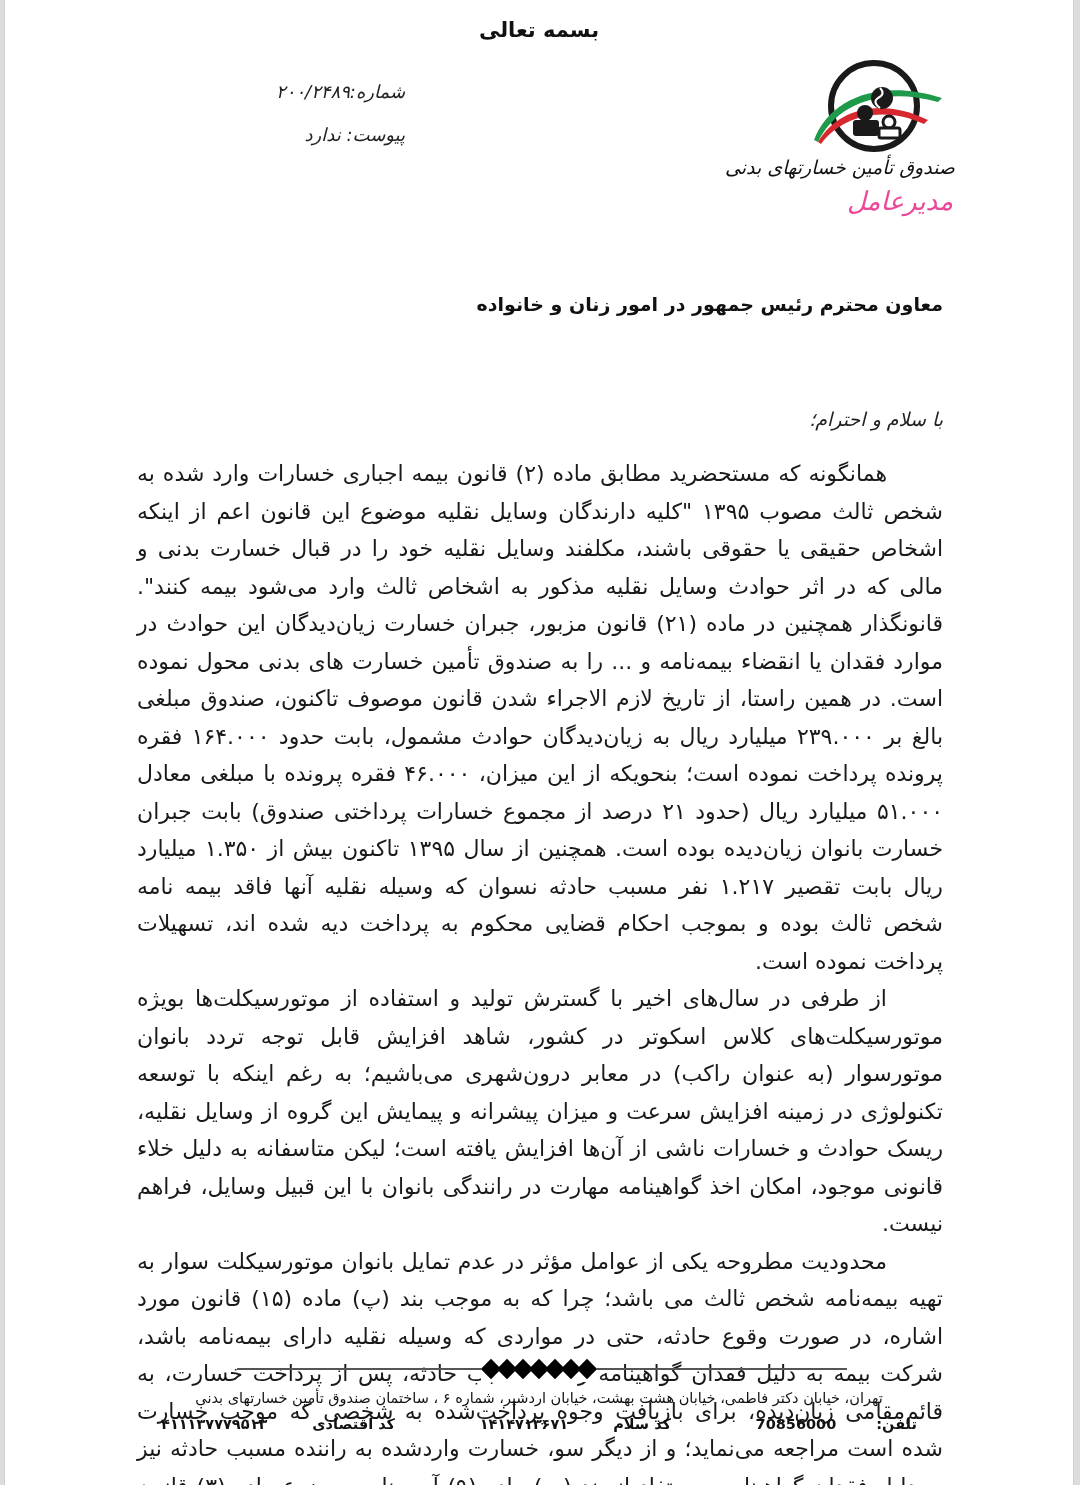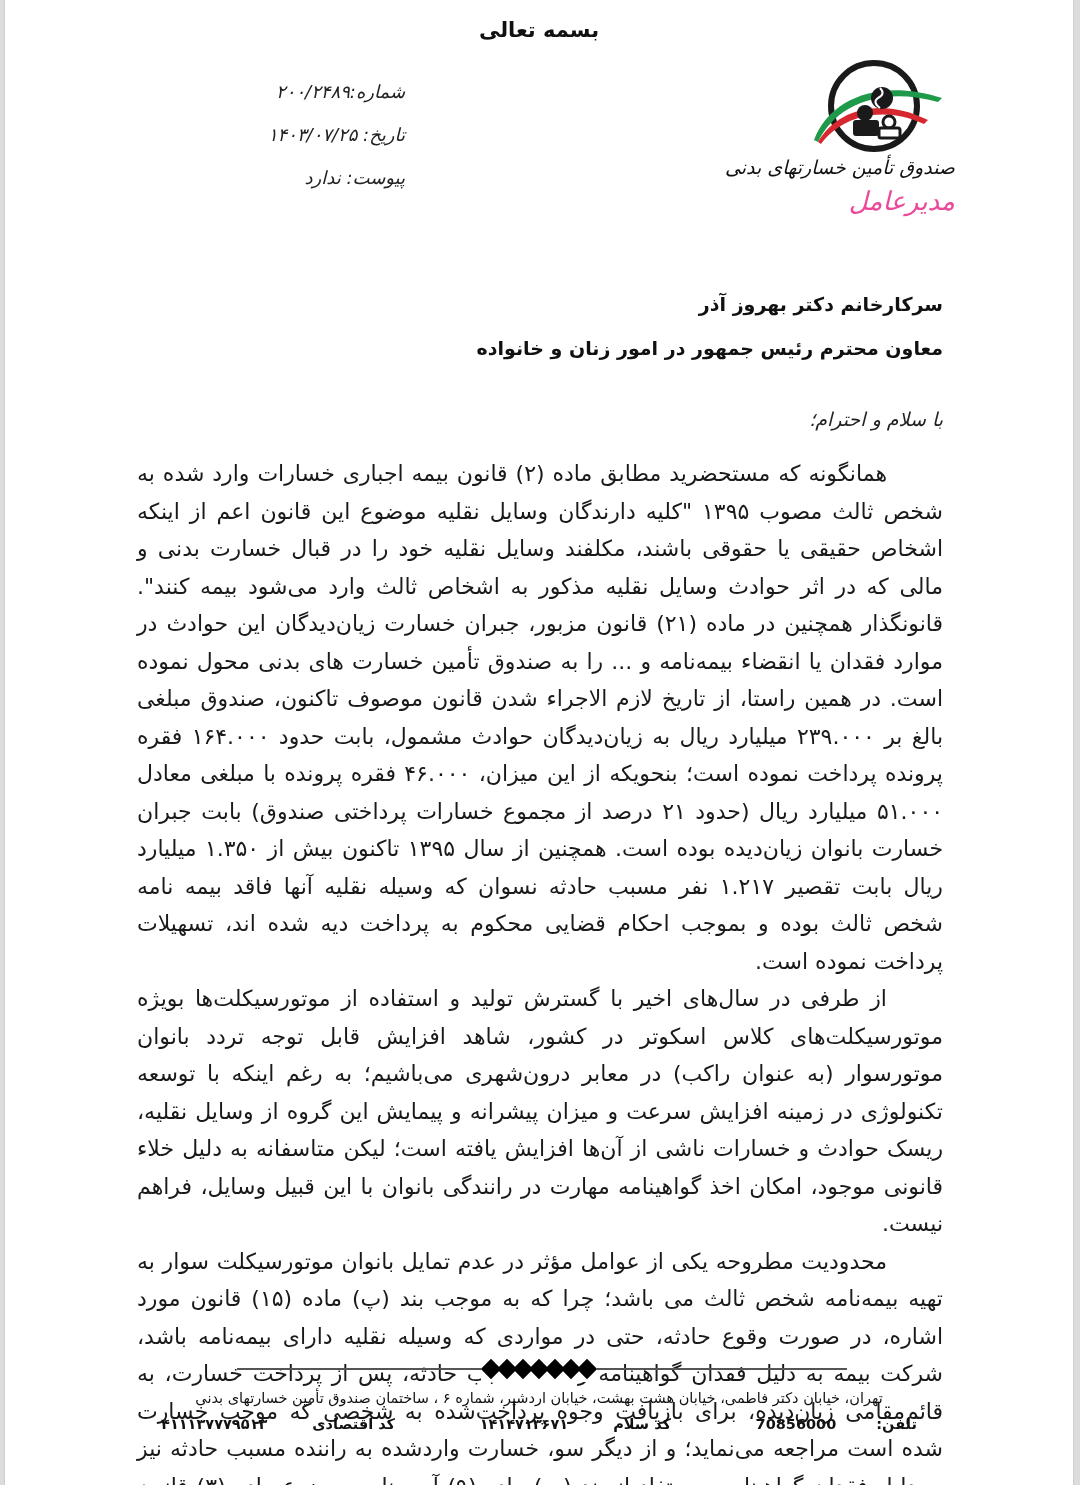--- a/index.html
+++ b/index.html
@@ -48,21 +48,21 @@
       font-style: italic;
     }
     .meta-row { white-space: nowrap; }
     .logo {
       position: absolute;
       left: 800px;
       top: 58px;
       width: 150px;
       height: 210px;
       direction: rtl;
-      text-align: right;
+      text-align: center;
     }
     .logo svg { display: block; margin: 0 auto; }
     .logo-name {
       font-family: "DejaVu Serif", "Liberation Serif", serif;
       font-style: italic;
       font-size: 19px;
       color: #111;
       margin-top: 2px;
       white-space: nowrap;
     }
@@ -152,24 +152,20 @@
 </head>
 <body>
 
 <div class="page">
 
   <div class="bismillah">بسمه تعالی</div>
 
   <div class="meta">
     <div class="meta-row">
       <span>شماره:</span><span>۲۰۰/۲۴۸۹</span>
-    </div>
-    <div class="meta-row">
-      <span>تاریخ:</span>
-      <span>۱۴۰۳/۰۷/۲۵</span>
     </div>
     <div class="meta-row">
       <span>پیوست:</span>
       <span>ندارد</span>
     </div>
   </div>
 
   <div class="logo">
     <svg width="140" height="96" viewBox="0 0 140 96">
       <circle cx="64" cy="48" r="43" fill="none" stroke="#1a1a1a" stroke-width="6"></circle>
@@ -180,21 +176,20 @@
       <circle cx="55" cy="55" r="8" fill="#1a1a1a"></circle>
       <rect x="43" y="62" width="26" height="16" rx="3" fill="#1a1a1a"></rect>
       <circle cx="79" cy="64" r="6" fill="#fff" stroke="#1a1a1a" stroke-width="3"></circle>
       <rect x="69" y="70" width="21" height="10" rx="2" fill="#fff" stroke="#1a1a1a" stroke-width="3"></rect>
     </svg>
     <div class="logo-name">صندوق تأمین خسارتهای بدنی</div>
     <div class="logo-title">مدیرعامل</div>
   </div>
 
   <div class="recipient">
-    <div>سرکارخانم دکتر بهروز آذر</div>
     <div>معاون محترم رئیس جمهور در امور زنان و خانواده</div>
   </div>
 
   <div class="greeting">با سلام و احترام؛</div>
 
   <div class="body-text">
     <p class="indent">همانگونه که مستحضرید مطابق ماده (۲) قانون بیمه اجباری خسارات وارد شده به شخص ثالث مصوب ۱۳۹۵ "کلیه دارندگان وسایل نقلیه موضوع این قانون اعم از اینکه اشخاص حقیقی یا حقوقی باشند، مکلفند وسایل نقلیه خود را در قبال خسارت بدنی و مالی که در اثر حوادث وسایل نقلیه مذکور به اشخاص ثالث وارد می‌شود بیمه کنند". قانونگذار همچنین در ماده (۲۱) قانون مزبور، جبران خسارت زیان‌دیدگان این حوادث در موارد فقدان یا انقضاء بیمه‌نامه و ... را به صندوق تأمین خسارت های بدنی محول نموده است. در همین راستا، از تاریخ لازم الاجراء شدن قانون موصوف تاکنون، صندوق مبلغی بالغ بر ۲۳۹.۰۰۰ میلیارد ریال به زیان‌دیدگان حوادث مشمول، بابت حدود ۱۶۴.۰۰۰ فقره پرونده پرداخت نموده است؛ بنحویکه از این میزان، ۴۶.۰۰۰ فقره پرونده با مبلغی معادل ۵۱.۰۰۰ میلیارد ریال (حدود ۲۱ درصد از مجموع خسارات پرداختی صندوق) بابت جبران خسارت بانوان زیان‌دیده بوده است. همچنین از سال ۱۳۹۵ تاکنون بیش از ۱.۳۵۰ میلیارد ریال بابت تقصیر ۱.۲۱۷ نفر مسبب حادثه نسوان که وسیله نقلیه آنها فاقد بیمه نامه شخص ثالث بوده و بموجب احکام قضایی محکوم به پرداخت دیه شده اند، تسهیلات پرداخت نموده است.</p>
     <p class="indent">از طرفی در سال‌های اخیر با گسترش تولید و استفاده از موتورسیکلت‌ها بویژه موتورسیکلت‌های کلاس اسکوتر در کشور، شاهد افزایش قابل توجه تردد بانوان موتورسوار (به عنوان راکب) در معابر درون‌شهری می‌باشیم؛ به رغم اینکه با توسعه تکنولوژی در زمینه افزایش سرعت و میزان پیشرانه و پیمایش این گروه از وسایل نقلیه، ریسک حوادث و خسارات ناشی از آن‌ها افزایش یافته است؛ لیکن متاسفانه به دلیل خلاء قانونی موجود، امکان اخذ گواهینامه مهارت در رانندگی بانوان با این قبیل وسایل، فراهم نیست.</p>
     <p class="indent">محدودیت مطروحه یکی از عوامل مؤثر در عدم تمایل بانوان موتورسیکلت سوار به تهیه بیمه‌نامه شخص ثالث می باشد؛ چرا که به موجب بند (پ) ماده (۱۵) قانون مورد اشاره، در صورت وقوع حادثه، حتی در مواردی که وسیله نقلیه دارای بیمه‌نامه باشد، شرکت بیمه به دلیل فقدان گواهینامه راننده مسبب حادثه، پس از پرداخت خسارت، به قائم‌مقامی زیان‌دیده، برای بازیافت وجوه پرداخت‌شده به شخصی که موجب خسارت شده است مراجعه می‌نماید؛ و از دیگر سو، خسارت واردشده به راننده مسبب حادثه نیز به دلیل فقدان گواهینامه، مستفاد از بند (پ) ماده (۹) آیین نامه موضوع ماده (۳) قانون مورد اشاره، قابل پرداخت نمی‌باشد؛ فلذا پوشش بیمه‌نامه شخص ثالث در موارد نداشتن</p>
   </div>

